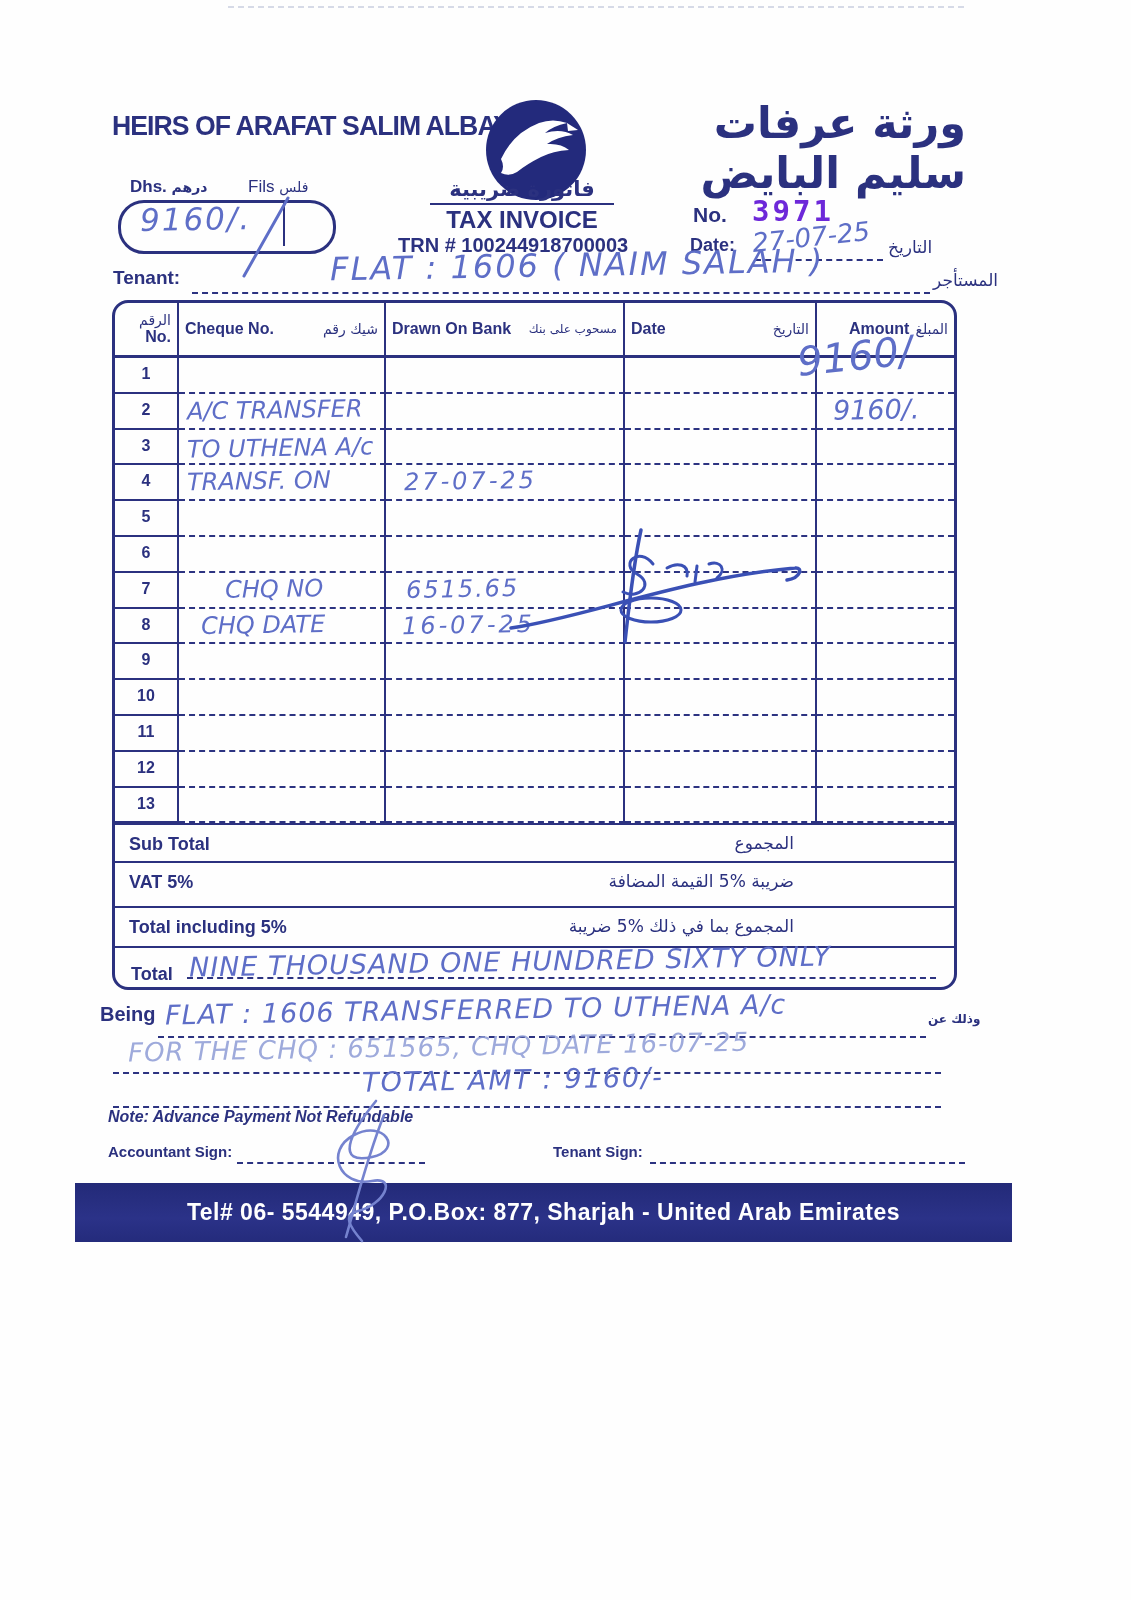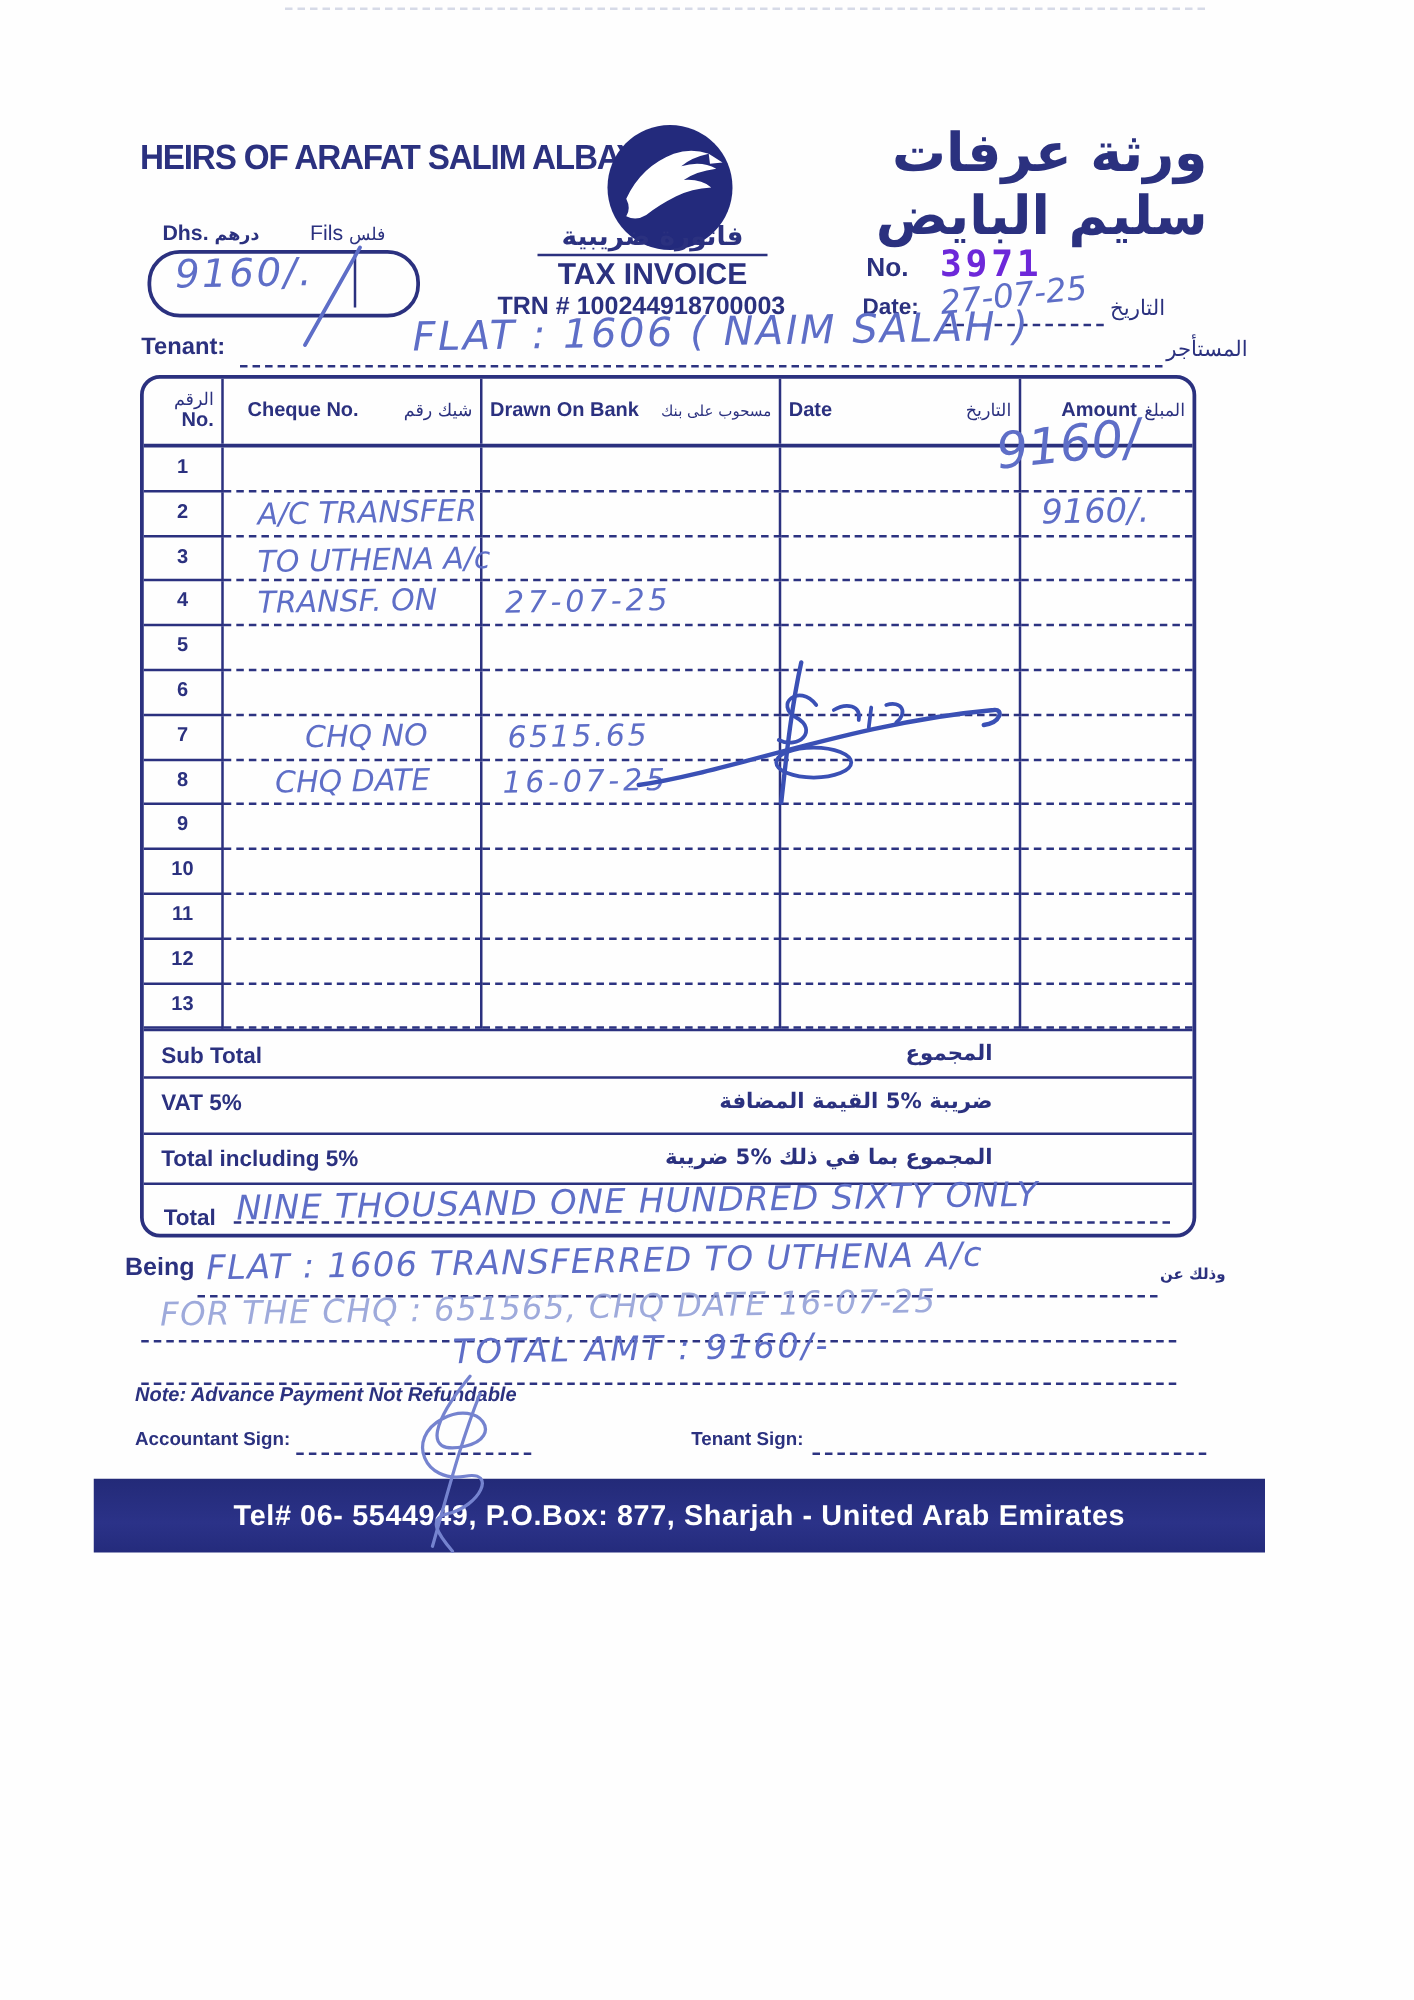--- a/index.html
+++ b/index.html
@@ -47,21 +47,21 @@
   .tbox{left:112px;top:300px;width:845px;height:690px;border:3px solid #2b317f;border-radius:16px;
         display:flex;flex-direction:column;box-sizing:border-box;}
   .t-header{display:flex;height:52px;border-bottom:3px solid #2b317f;}
   .t-hcell{display:flex;flex-direction:column;justify-content:center;box-sizing:border-box;
            padding:2px 6px;border-right:2.5px solid #2b317f;}
   .t-hcell:last-child{border-right:none;padding-left:32px;}
   .hc-en{font-size:16px;font-weight:bold;}
   .hc-ar{font-size:14px;font-family:"DejaVu Sans", sans-serif;}
   .hc-pair{display:flex;justify-content:space-between;align-items:center;}
   .col-no{width:64px;}
-  .col-cheque{width:207px;padding-left:19px;}
+  .col-cheque{width:207px;}
   .col-bank{width:239px;}
   .col-date{width:192px;}
   .col-amount{flex:1;}
   .t-rows{position:relative;height:465.4px;}
   .t-row{display:flex;height:35.8px;box-sizing:border-box;}
   .t-cell{box-sizing:border-box;border-right:2.5px solid #2b317f;border-bottom:2px dashed #2c3381;
           overflow:visible;}
   .t-row .col-amount{border-right:none;}
   .t-cell.no-cell{border-bottom:2.5px solid #2b317f;text-align:center;font-size:16px;
                   font-weight:bold;padding-top:7px;}
@@ -75,21 +75,21 @@
   .t-row:nth-child(8) .col-cheque .cell-hw{left:22px;}
   .t-row:nth-child(8) .col-bank .cell-hw{left:16px;letter-spacing:3px;}
   .sig-tenant{position:absolute;left:388px;top:168px;z-index:3;}
 
   .band{position:relative;border-top:2.5px solid #2b317f;box-sizing:border-box;}
   .band-sub{height:38px;border-top:none;}
   .band-vat{height:45px;}
   .band-incl{height:40px;}
   .band-total{flex:1;}
   .band-en{position:absolute;left:14px;top:9px;font-size:18px;font-weight:bold;}
-  .band-ar{position:absolute;right:160px;top:8px;font-size:17px;font-weight:bold;
+  .band-ar{position:absolute;right:160px;top:8px;font-size:17px;font-weight:normal;
            font-family:"DejaVu Sans", sans-serif;}
   .hw-subtotal{position:absolute;left:682px;top:-22px;font-size:40px;transform:rotate(-6deg);z-index:3;}
   .total-label{position:absolute;left:16px;top:16px;font-size:18px;font-weight:bold;}
   .total-dash{position:absolute;left:72px;right:18px;bottom:8px;}
   .hw-total-words{position:absolute;left:74px;top:0px;font-size:27px;letter-spacing:1px;}
 
   
   .being-label{left:100px;top:1003px;font-size:20px;font-weight:bold;}
   .being-dash1{left:158px;top:1036px;width:768px;}
   .hw-being1{left:165px;top:996px;font-size:27px;letter-spacing:1px;}

